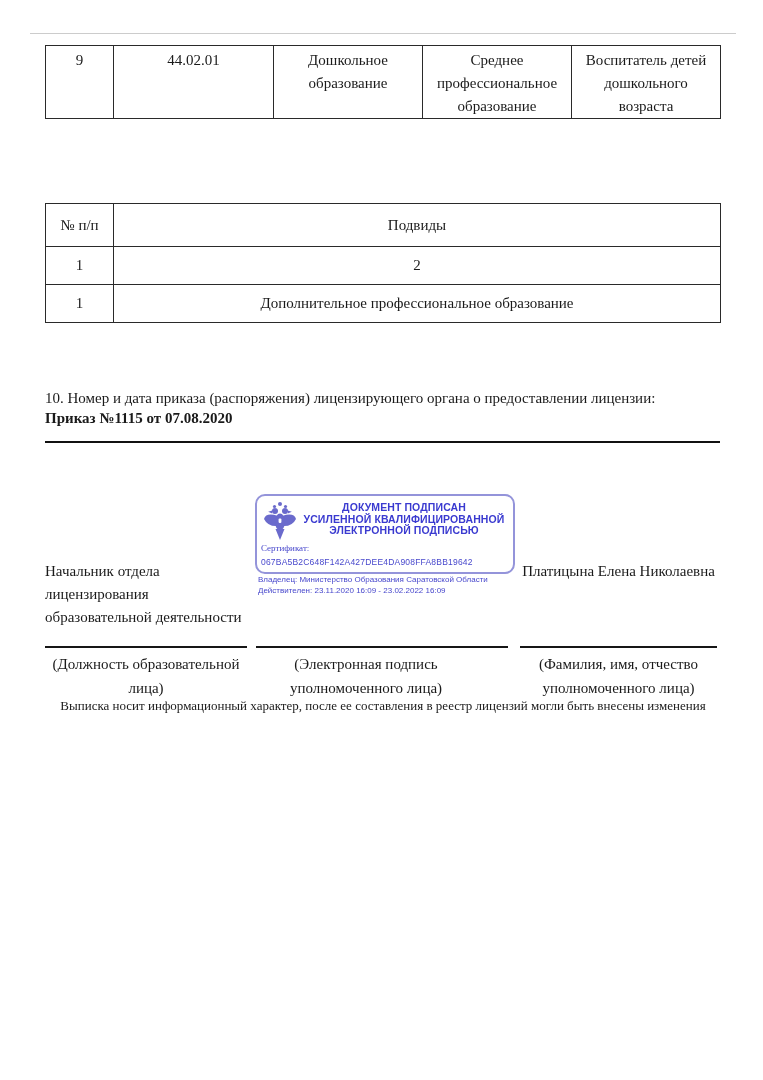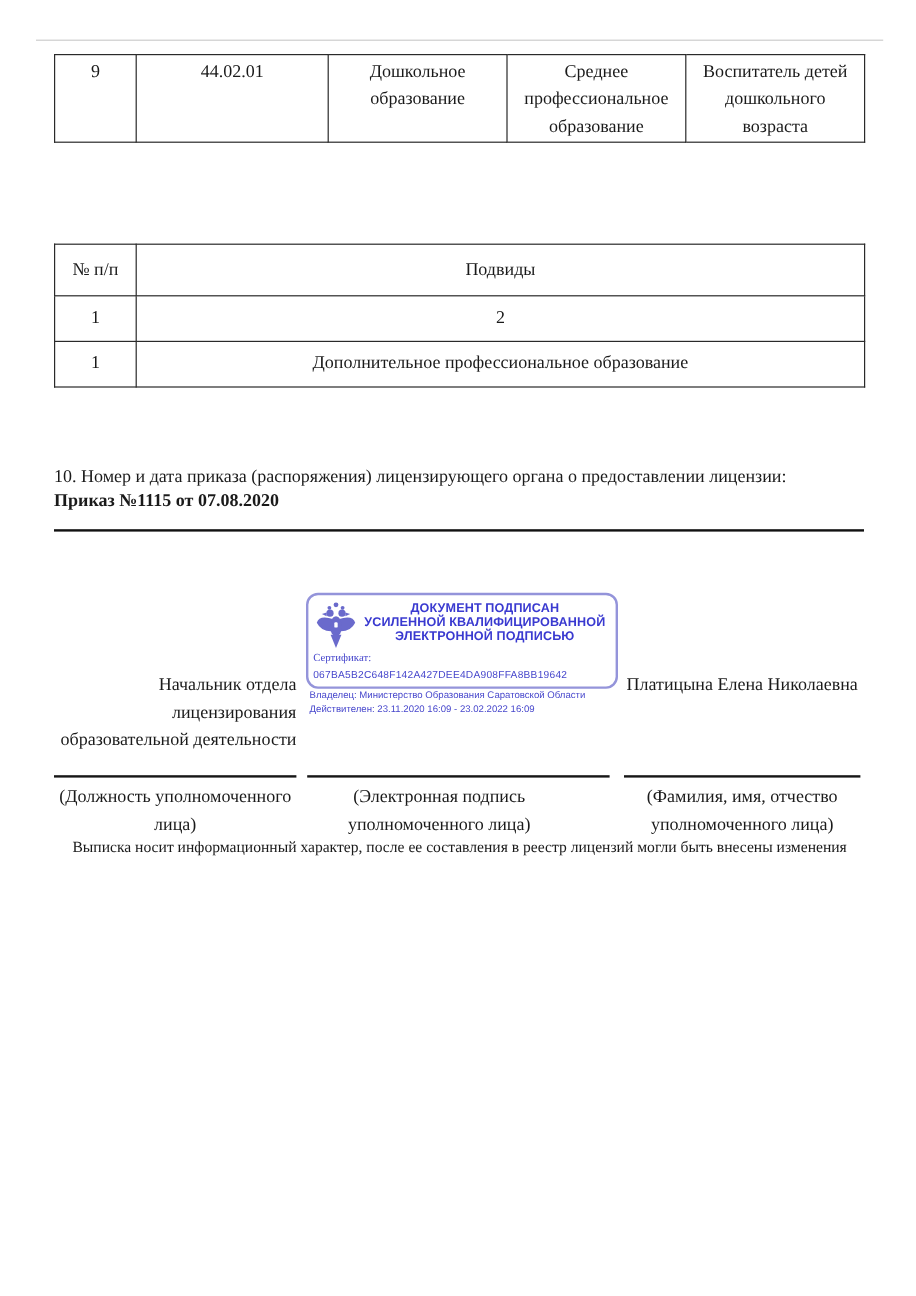--- a/index.html
+++ b/index.html
@@ -43,21 +43,21 @@
     top:502px;left:300px;width:208px;text-align:center;
     font-family:"Liberation Sans","DejaVu Sans",sans-serif;
     font-weight:bold;font-size:10.5px;line-height:11.5px;color:#3a3ad0;letter-spacing:.1px;
   }
   .stamp-cert-label{top:543px;left:261px;font-family:Liberation Serif, serif;font-size:9px;color:#4747cc;}
   .stamp-cert-value{top:557px;left:261px;font-family:"Liberation Sans",sans-serif;font-size:8.5px;color:#4747cc;letter-spacing:.2px;}
   .stamp-owner{top:575px;left:258px;font-family:Liberation Sans, sans-serif;font-size:8px;color:#4747cc;text-align:center;}
   .stamp-validity{top:586px;left:258px;font-family:"Liberation Sans",sans-serif;font-size:8px;color:#4747cc;}
 
   
-  .sig-position{top:560px;left:45px;width:202px;text-align:right;font-size:15px;line-height:23px;}
+  .sig-position{top:560px;left:45px;width:202px;text-align:left;font-size:15px;line-height:23px;}
   .sig-name{top:560px;left:520px;width:197px;text-align:center;font-size:15px;line-height:23px;}
   .sig-line{border-top:2px solid #161616;top:646px;}
   .sig-line-1{left:45px;width:202px;}
   .sig-line-2{left:256px;width:252px;}
   .sig-line-3{left:520px;width:197px;}
   .sig-caption{top:652px;text-align:center;font-size:15px;line-height:24px;}
   .sig-caption-1{left:35px;width:222px;}
   .sig-caption-2{left:240px;width:252px;}
   .sig-caption-3{left:510px;width:217px;}
 
@@ -143,17 +143,17 @@
 <div class="abs stamp-owner">Владелец: Министерство Образования Саратовской Области</div>
 <div class="abs stamp-validity">Действителен: 23.11.2020 16:09 - 23.02.2022 16:09</div>
 
 <div class="abs sig-position">Начальник отдела лицензирования образовательной деятельности</div>
 <div class="abs sig-name">Платицына Елена Николаевна</div>
 
 <div class="abs sig-line sig-line-1"></div>
 <div class="abs sig-line sig-line-2"></div>
 <div class="abs sig-line sig-line-3"></div>
 
-<div class="abs sig-caption sig-caption-1">(Должность уполномоченного лица)</div>
+<div class="abs sig-caption sig-caption-1">(Должность образовательной лица)</div>
 <div class="abs sig-caption sig-caption-2">(Электронная подпись уполномоченного лица)</div>
 <div class="abs sig-caption sig-caption-3">(Фамилия, имя, отчество уполномоченного лица)</div>
 
 <div class="abs footer-note">Выписка носит информационный характер, после ее составления в реестр лицензий могли быть внесены изменения</div>
 
 </body></html>

